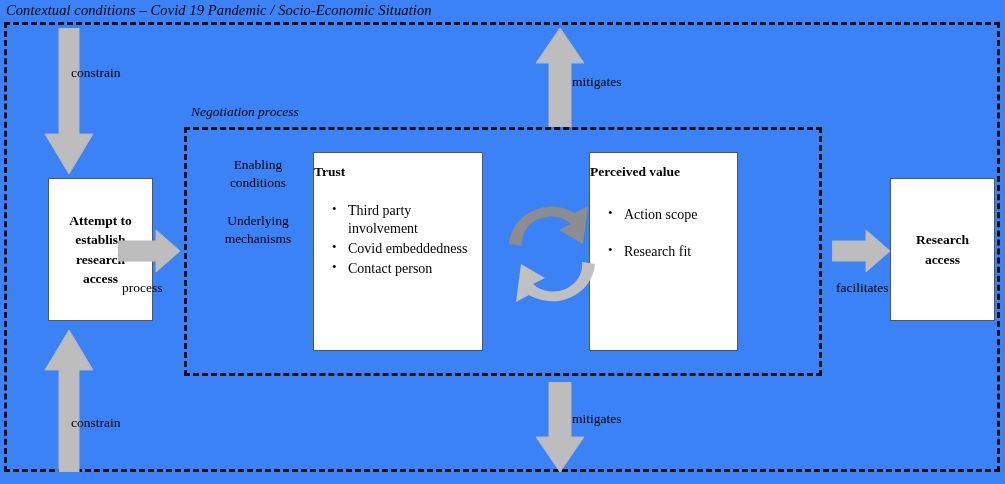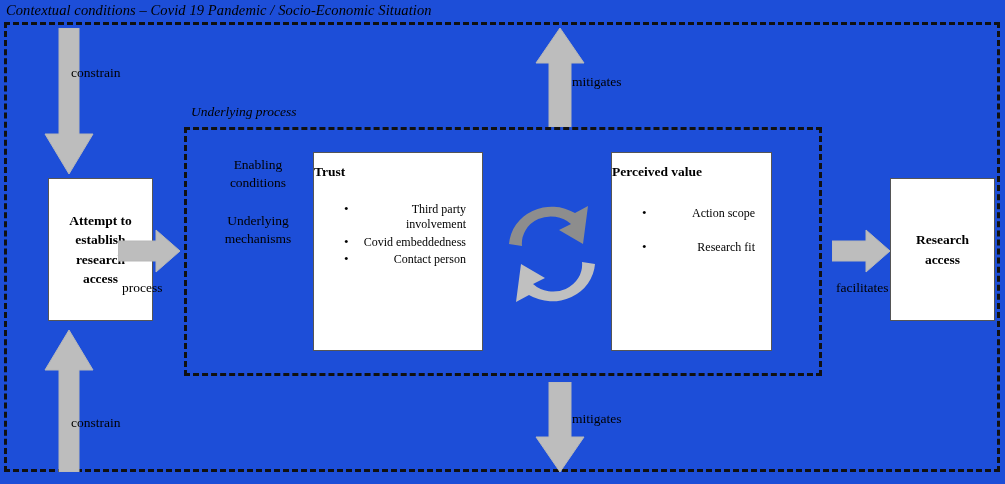--- a/index.html
+++ b/index.html
@@ -4,21 +4,21 @@
 <style>
   html, body {
     margin: 0;
     padding: 0;
     background: #ffffff;
   }
   #canvas {
     position: relative;
     width: 1005px;
     height: 484px;
-    background: #1d4ed8;
+    background: #3b82f6;
     overflow: hidden;
     font-family: "Liberation Serif", "DejaVu Serif", serif;
     color: #000000;
   }
 
   
   .fig-title {
     position: absolute;
     left: 6px;
     top: 2px;
@@ -70,41 +70,40 @@
     display: flex; align-items: center; justify-content: center; margin-left: 40px;
   }
   .box-research {
     left: 890px; top: 178px; width: 105px; height: 143px;
     display: flex; align-items: center; justify-content: center;
   }
   .box-trust {
     left: 313px; top: 152px; width: 170px; height: 199px;
   }
   .box-value {
-    left: 611px; top: 152px; width: 161px; height: 199px;
+    left: 589px; top: 152px; width: 149px; height: 199px;
   }
 
   .box-title-center {
     font-weight: bold;
     font-size: 13.5px;
     text-align: center;
     line-height: 1.42;
   }
   .card-heading {
     font-weight: bold;
     font-size: 13.5px;
     text-align: left;
     margin-top: 11px;
   }
   .bullets {
     list-style: none;
-    margin: 16px;
+    margin: 4px;
     padding: 0;
-    font-size: 12px;
-    text-align: right;
+    font-size: 14px;
   }
   .bullets.trust-list { margin-top: 22px; padding-left: 14px; }
   .bullets.value-list { margin-top: 26px; padding-left: 14px; }
   .bullets li {
     position: relative;
     padding-left: 16px;
     line-height: 1.28;
   }
   .bullets.trust-list li { margin-bottom: 2px; }
   .bullets.value-list li { margin-bottom: 19px; }
@@ -175,21 +174,21 @@
 </style>
 </head>
 <body>
 
 <div id="canvas">
 
   <div class="fig-title">Contextual conditions – Covid 19 Pandemic / Socio-Economic Situation</div>
 
   <div class="outer-box"></div>
 
-  <div class="inner-label">Underlying process</div>
+  <div class="inner-label">Negotiation process</div>
 
   <div class="inner-box"></div>
 
   <div class="solid-box box-attempt">
     <div class="box-title-center" style="white-space: pre-line;">Attempt to
 establish
 research
 access</div>
   </div>
 

